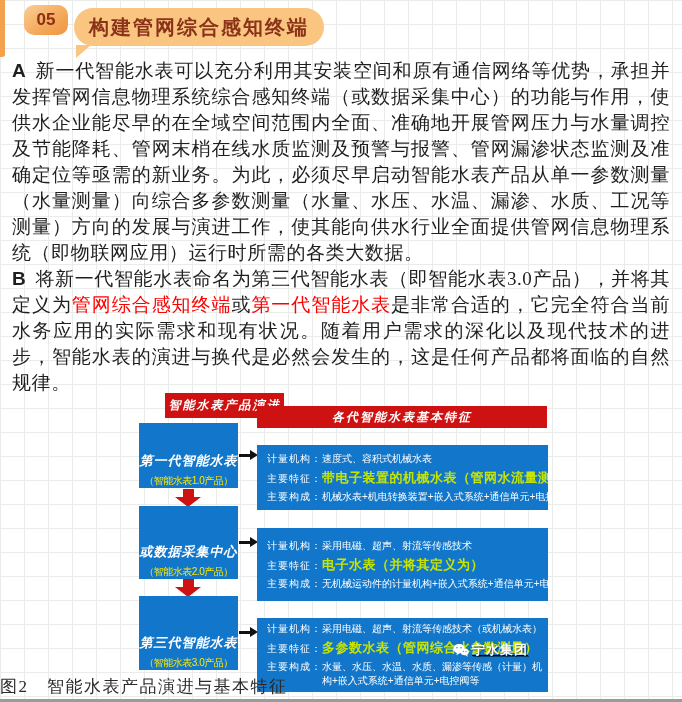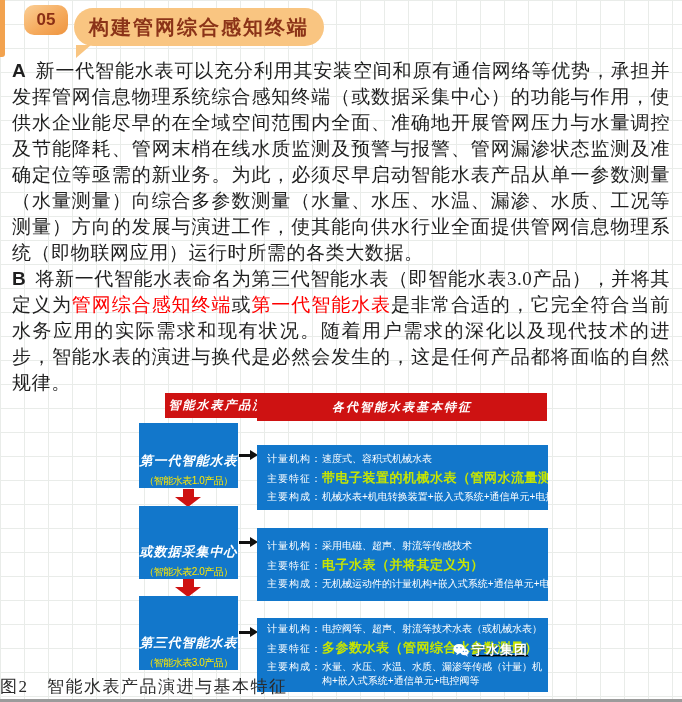--- a/index.html
+++ b/index.html
@@ -38,21 +38,21 @@
     font-size:19px; line-height:26px; letter-spacing:0.6px;
     color:#1f1f1f; text-align:justify; }
   .plabel { font-family:"Liberation Sans",sans-serif; font-weight:bold; margin-right:9px; }
   .red-term { color:#fe0000;margin-top:43px; }
   
   .dg { position:absolute; font-family:"Liberation Sans",sans-serif; }
   .hdr { background:#ce1212; color:#ffffff; display:flex; align-items:center; justify-content:center;
     font-size:12px; font-style:italic; font-weight:bold; letter-spacing:2px;
     font-family:"Liberation Serif",serif; }
   .hdr-left  { left:121px; top:393px; width:119px; height:25px;margin-left:44px; }
-  .hdr-right { left:257px; top:393px; width:290px; height:28px; }
+  .hdr-right { left:257px; top:406px; width:290px; height:22px; }
   .gen-box { left:139px; width:99px; background:#1277cb; display:flex; flex-direction:column;
     align-items:center; justify-content:flex-end; gap:4px; text-align:center; }
   .gen-name { color:#ffffff; font-size:13px; font-weight:bold; font-style:italic;
     letter-spacing:1px; font-family:"Liberation Serif",serif; }
   .gen-sub { color:#ffe800; font-size:10px; letter-spacing:-0.5px; white-space:nowrap; }
   .det-box { left:257px; width:291px; background:#1277cb; display:flex; flex-direction:column;
     justify-content:center; gap:3px; padding:5px 6px 5px 10px; overflow:hidden;margin-top:22px; }
   .row1 { top:423px; height:65px; }
   .row2 { top:506px; height:73px; }
   .row3 { top:596px; height:74px; }
@@ -143,21 +143,21 @@
   <div class="varrow va2"></div>
 
   <div class="dg gen-box row3">
     <div class="gen-name">第三代智能水表</div>
     <div class="gen-sub">（智能水表3.0产品）</div>
   </div>
   <div class="harrow ha3"></div>
   <div class="dg det-box row3">
     <div class="dline">
         <span class="dlbl">计量机构：</span>
-        <span class="dval nowrap">电控阀等、超声、射流等技术水表（或机械水表）</span>
+        <span class="dval nowrap">采用电磁、超声、射流等传感技术（或机械水表）</span>
       </div>
     <div class="dline">
         <span class="dlbl">主要特征：</span>
         <span class="dfeat">多参数水表（管网综合水参数测量）</span>
       </div>
     <div class="dline">
         <span class="dlbl">主要构成：</span>
         <span class="dval">水量、水压、水温、水质、漏渗等传感（计量）机构+嵌入式系统+通信单元+电控阀等</span>
       </div>
   </div>

